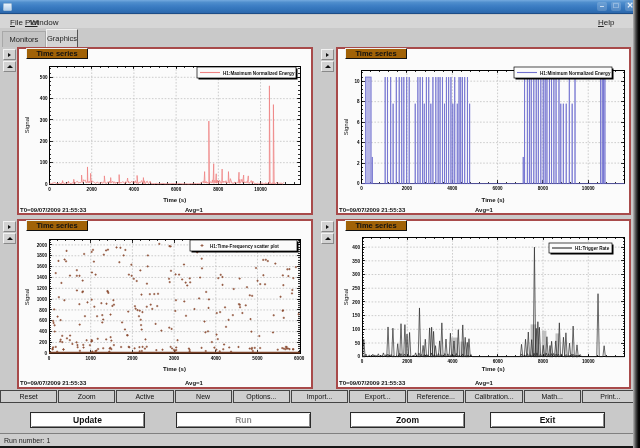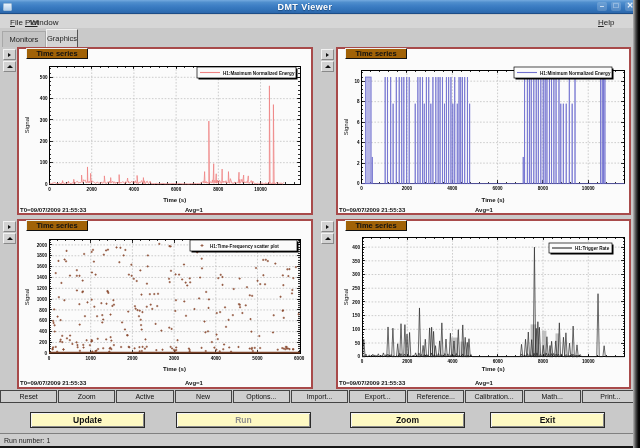--- a/index.html
+++ b/index.html
@@ -11,29 +11,28 @@
 #tabrow{position:absolute;left:0;top:28px;width:634px;height:19px;background:#c9c9c9}
 .tab{position:absolute;font-size:7.5px;color:#222;text-align:center}
 #tab1{left:2px;top:3px;width:44px;height:16px;background:#c4c4c4;border:1px solid #a8a8a8;border-bottom:none;padding-top:3px}
 #tab2{left:46px;top:1px;width:32px;height:18px;background:#d4d4d4;border-top:1px solid #f0f0f0;border-left:1px solid #f0f0f0;border-right:1.5px solid #555;padding-top:4px}
 .panel{position:absolute;background:#fbfbfb;border:2px solid #a84a4a}
 .pt{position:absolute;height:11px;background:#a16207;border-top:1px solid #efefef;border-left:1px solid #efefef;border-right:1.6px solid #111;border-bottom:1.6px solid #111;font-size:7.5px;font-weight:bold;color:#111;text-align:center;line-height:10px;z-index:5}
 .ab{position:absolute;width:13px;height:11px;background:#d2d2d2;border:1px solid #888;border-top-color:#f2f2f2;border-left-color:#f2f2f2;z-index:4}
 .tri-r{position:absolute;left:4px;top:2.5px;width:0;height:0;border-left:3.5px solid #111;border-top:2.5px solid transparent;border-bottom:2.5px solid transparent}
 .tri-u{position:absolute;left:2.5px;top:3px;width:0;height:0;border-bottom:3.5px solid #111;border-left:3px solid transparent;border-right:3px solid transparent}
 .b1{position:absolute;top:390px;height:13px;background:#cfcfcf;border:1px solid #444;font-size:7px;color:#111;text-align:center;line-height:11px}
-.b2{position:absolute;top:412px;height:16px;background:#fef9c3;border:1px solid #2a2a2a;box-shadow:inset 1px 1px 0 #f4f4f4,inset -1px -1px 0 #8a8a8a;font-size:8.5px;font-weight:bold;color:#111;text-align:center;line-height:14px}
+.b2{position:absolute;top:412px;height:16px;background:#ffffff;border:1px solid #2a2a2a;box-shadow:inset 1px 1px 0 #f4f4f4,inset -1px -1px 0 #8a8a8a;font-size:8.5px;font-weight:bold;color:#111;text-align:center;line-height:14px}
 .b2.dis{color:#8f8f8f}
 #status{position:absolute;left:0;top:433px;width:640px;height:13px;background:#cdcdcd;border-top:1px solid #808080;font-size:7px;color:#222;padding:2.5px 0 0 4px}
 #bstrip{position:absolute;left:0;top:446px;width:640px;height:2px;background:#161616}
 #rstrip{position:absolute;left:633px;top:0;width:7px;height:448px;background:linear-gradient(90deg,#b5b5b5 0%,#4d4d4d 40%,#0a0a0a 75%,#000 100%)}
 </style></head><body>
 <div id="titlebar">
     <div class="wicon" style="left:3px"></div>
-    <div id="title">DMT Viewer</div>
 <div class="wbtn" style="left:597px">–</div>
     <div class="wbtn" style="left:611px">□</div>
     <div class="wbtn" style="left:625px">✕</div>
   </div>
 <div id="menubar">
     <span class="mi" style="left:10px"><u>F</u>ile</span>
     <span class="mi" style="left:25px"><u>P</u>lot</span>
     <span class="mi" style="left:30px"><u>W</u>indow</span>
     <span class="mi" style="left:598px"><u>H</u>elp</span>
   </div>

